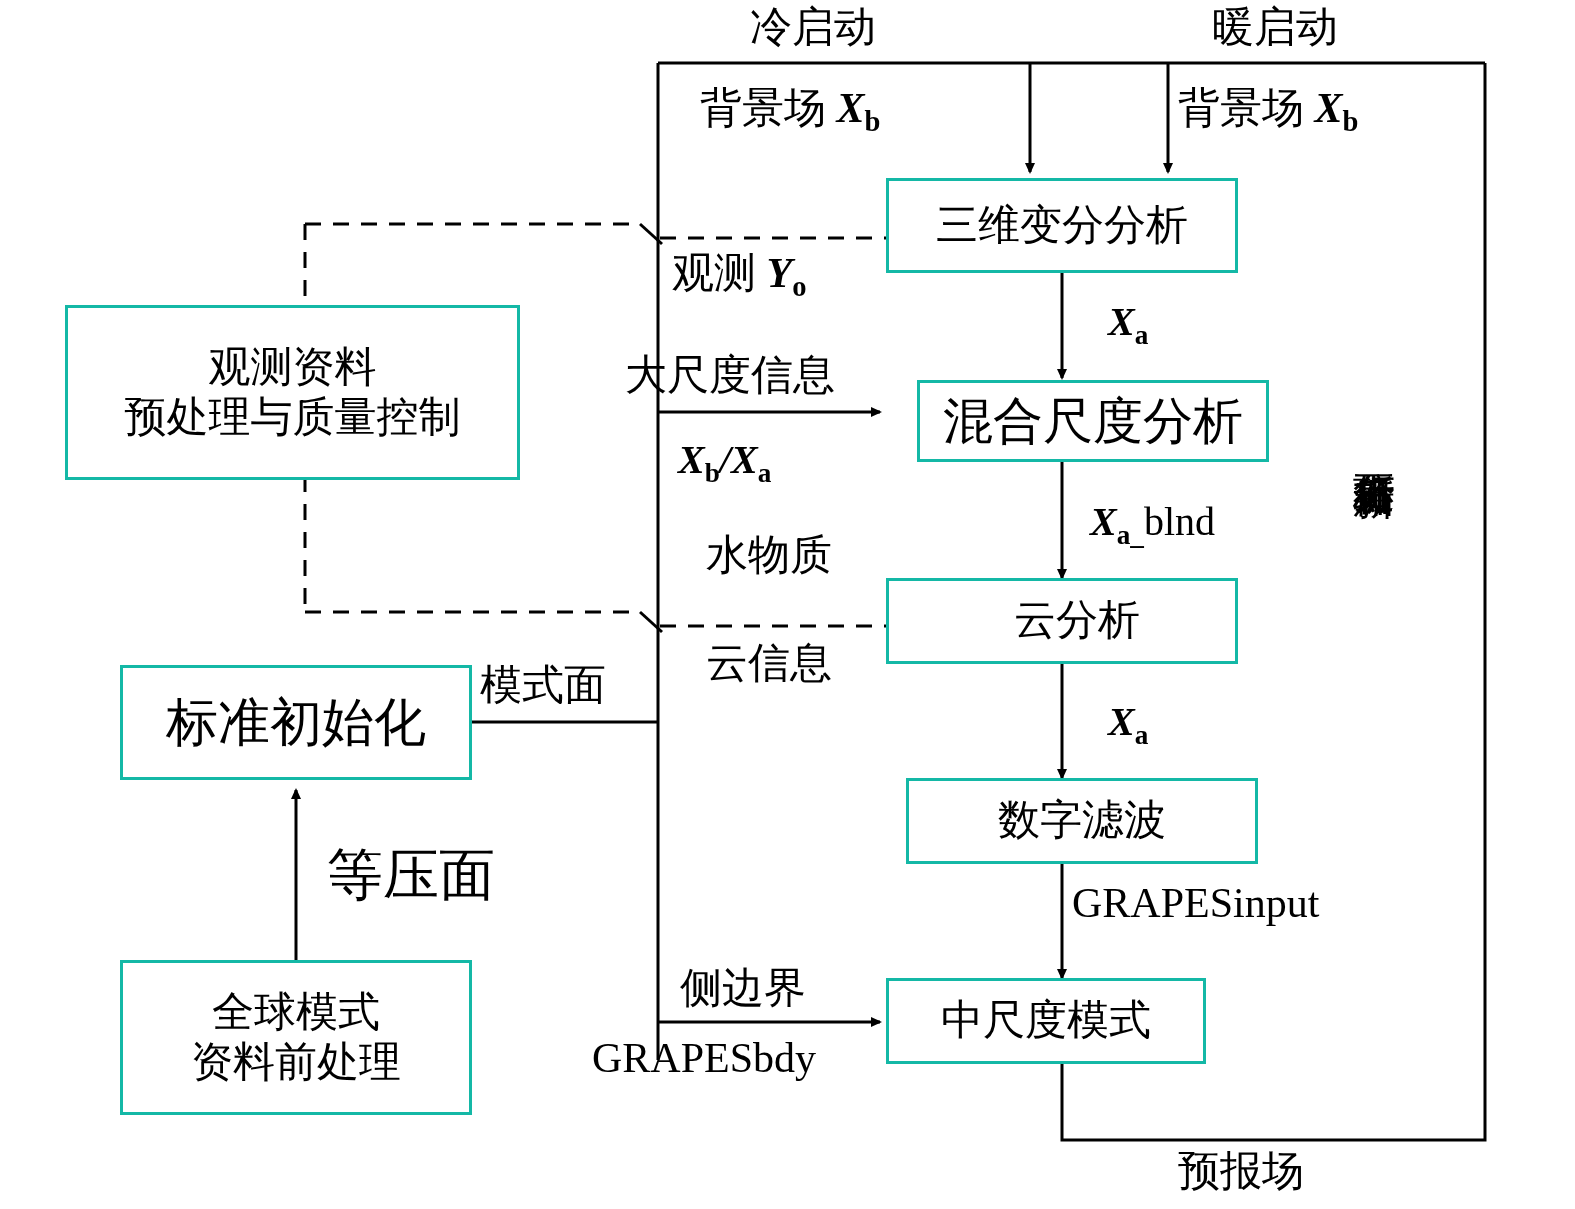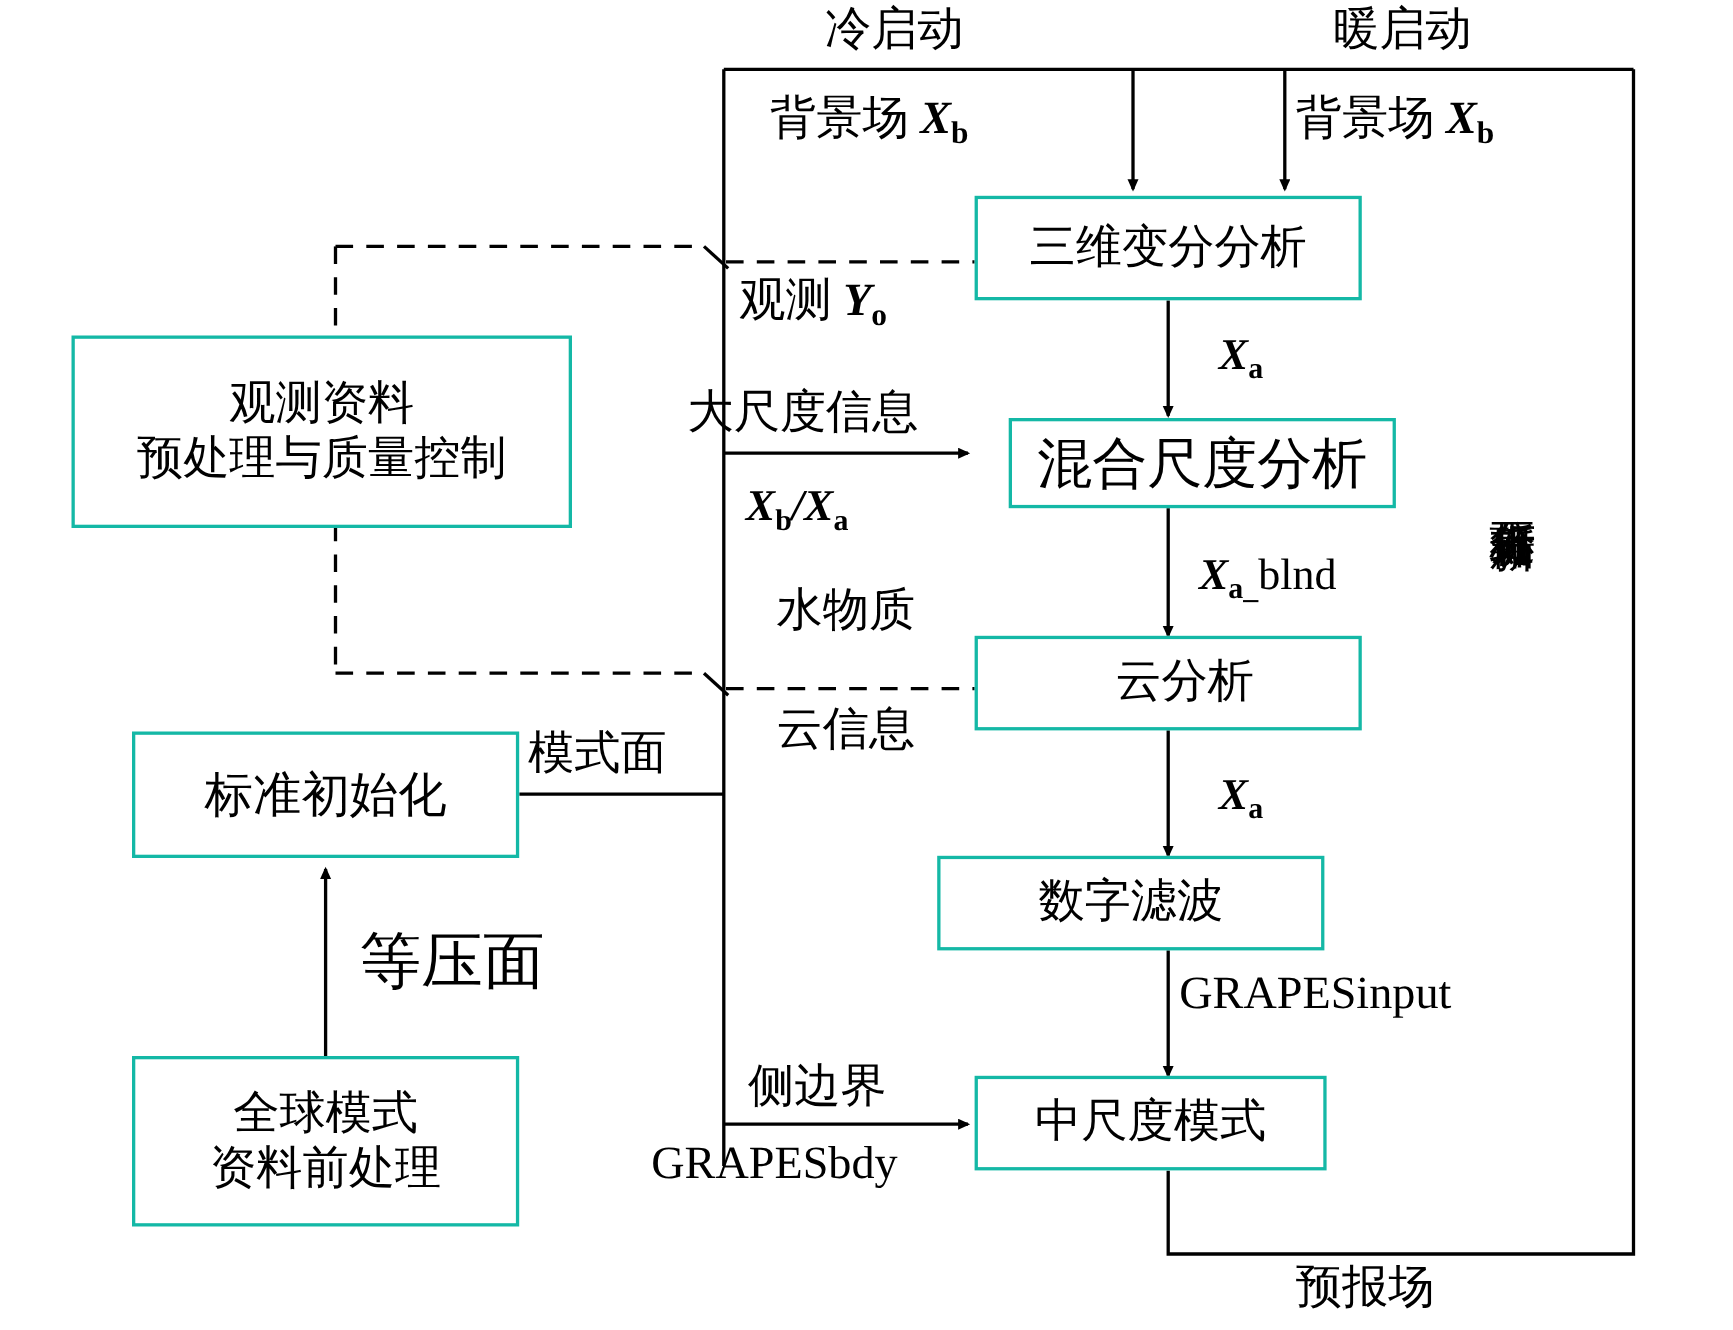--- a/index.html
+++ b/index.html
@@ -109,42 +109,42 @@
     <path d="M1062,862 L1062,978" stroke="#000" stroke-width="3" fill="none" marker-end="url(#arrow)"></path>
 
     <path d="M1062,1064 L1062,1140 L1485,1140 L1485,63" stroke="#000" stroke-width="3" fill="none"></path>
   </svg>
 
   <div class="box" style="left:65px; top:305px; width:455px; height:175px; font-size:42px;">
     <span class="line">观测资料</span>
     <span class="line">预处理与质量控制</span>
   </div>
 
-  <div class="box" style="left:120px; top:665px; width:352px; height:115px; font-size:44px;">
+  <div class="box" style="left:120px; top:665px; width:352px; height:115px; font-size:52px;">
     <span class="line">标准初始化</span>
   </div>
 
   <div class="box" style="left:120px; top:960px; width:352px; height:155px; font-size:42px;justify-content:center;">
     <span class="line">全球模式</span>
     <span class="line">资料前处理</span>
   </div>
 
   <div class="box" style="left:886px; top:178px; width:352px; height:95px; font-size:42px;">
     <span class="line">三维变分分析</span>
   </div>
 
   <div class="box" style="left:886px; top:380px; width:352px; height:82px; font-size:50px;margin-left:31px;">
     <span class="line">混合尺度分析</span>
   </div>
 
   <div class="box" style="left:886px; top:578px; width:352px; height:86px; font-size:42px;padding-left:30px;">
     <span class="line">云分析</span>
   </div>
 
-  <div class="box" style="left:852px; top:778px; width:352px; height:86px; font-size:42px;align-items:center;">
+  <div class="box" style="left:906px; top:778px; width:352px; height:86px; font-size:42px;align-items:center;">
     <span class="line">数字滤波</span>
   </div>
 
   <div class="box" style="left:886px; top:978px; width:320px; height:86px; font-size:42px;">
     <span class="line">中尺度模式</span>
   </div>
 
   <div class="lbl" style="left:750px; top:4px; font-size:42px;">冷启动</div>
 
   <div class="lbl" style="left:1212px; top:4px; font-size:42px;">暖启动</div>

